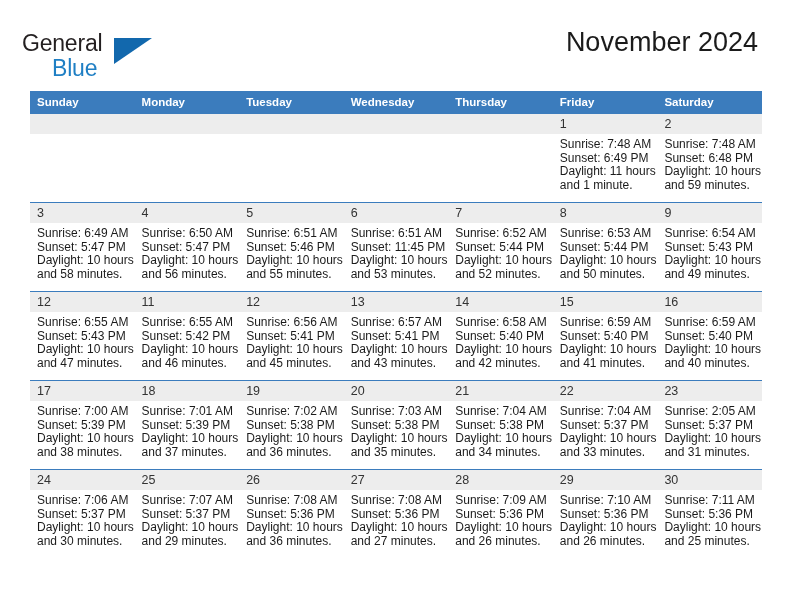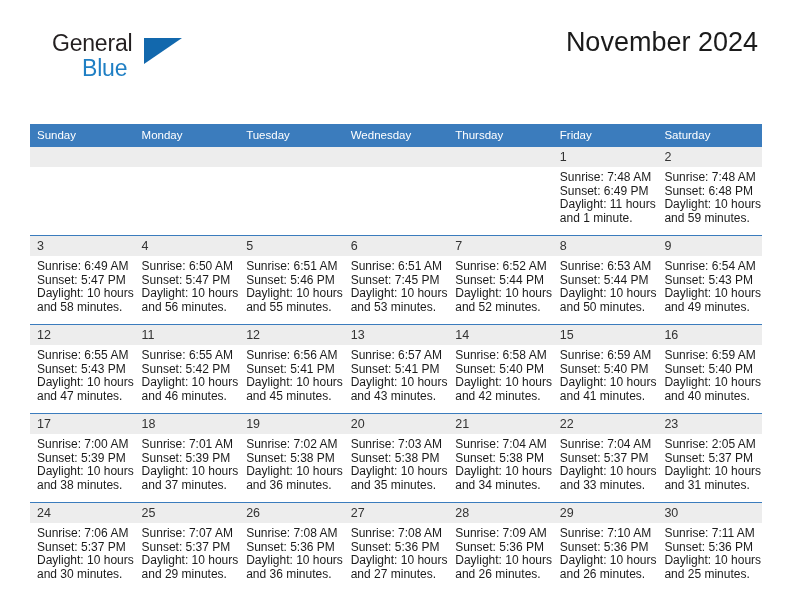--- a/index.html
+++ b/index.html
@@ -20,23 +20,23 @@
     height: 612px;
     position: relative;
     box-sizing: border-box;
   }
 
   
   .topbar {
     display: flex;
     align-items: flex-start;
     justify-content: space-between;
-    padding: 26px 34px 0 52px;
-    box-sizing: border-box;
-    height: 124px;
+    padding: 26px 34px 0 22px;
+    box-sizing: border-box;
+    height: 91px;
   }
   .brand {
     position: relative;
     width: 150px;
     height: 62px;
     padding-top: 6px;
     box-sizing: border-box;
   }
   .brand-general {
     font-size: 23px;
@@ -88,21 +88,21 @@
   }
   table.cal {
     width: 732px;
     border-collapse: collapse;
     table-layout: fixed;
   }
   table.cal th {
     background: #3b7cbd;
     color: #ffffff;
     font-size: 11.5px;
-    font-weight: normal;
+    font-weight: bold;
     text-align: left;
     padding: 5px 0 5px 7px;
     height: 19px;
     box-sizing: border-box;
     border: none;
     margin-top: 40px;
   }
   table.cal td {
     vertical-align: top;
     padding: 0;
@@ -229,21 +229,21 @@
                 <div>Sunrise: 6:51 AM</div>
                 <div>Sunset: 5:46 PM</div>
                 <div>Daylight: 10 hours</div>
                 <div>and 55 minutes.</div>
               </div>
             </td>
             <td>
               <div class="daynum">6</div>
               <div class="info">
                 <div>Sunrise: 6:51 AM</div>
-                <div>Sunset: 7:45 PM</div>
+                <div>Sunset: 11:45 PM</div>
                 <div>Daylight: 10 hours</div>
                 <div>and 53 minutes.</div>
               </div>
             </td>
             <td>
               <div class="daynum">7</div>
               <div class="info">
                 <div>Sunrise: 6:52 AM</div>
                 <div>Sunset: 5:44 PM</div>
                 <div>Daylight: 10 hours</div>

